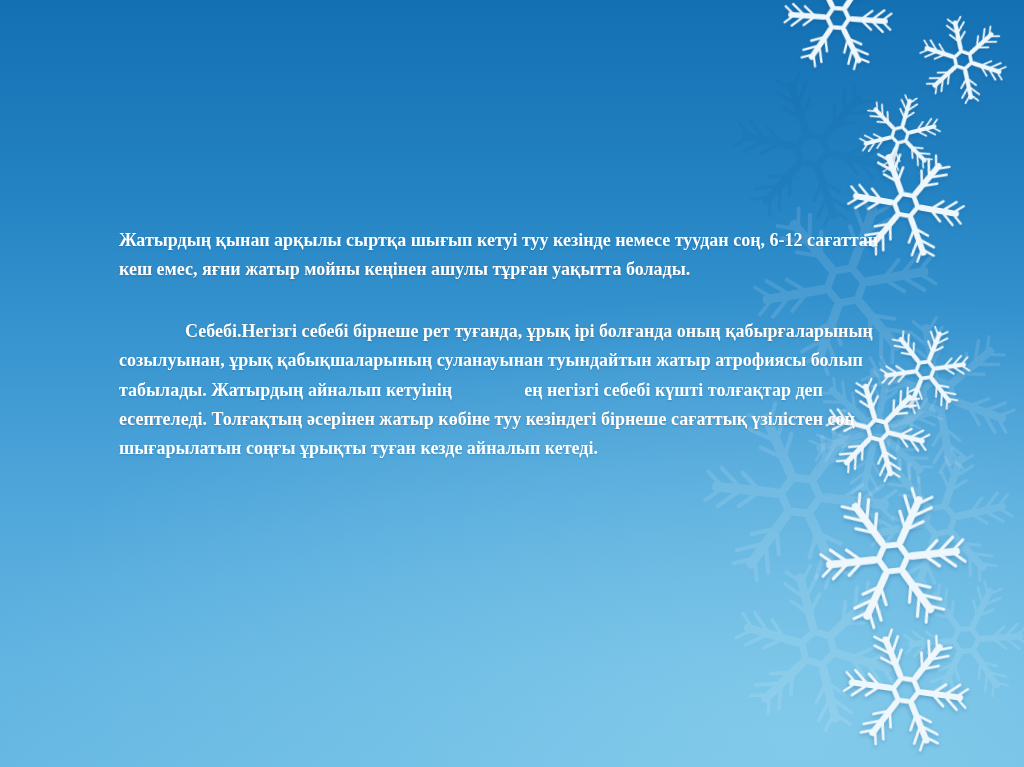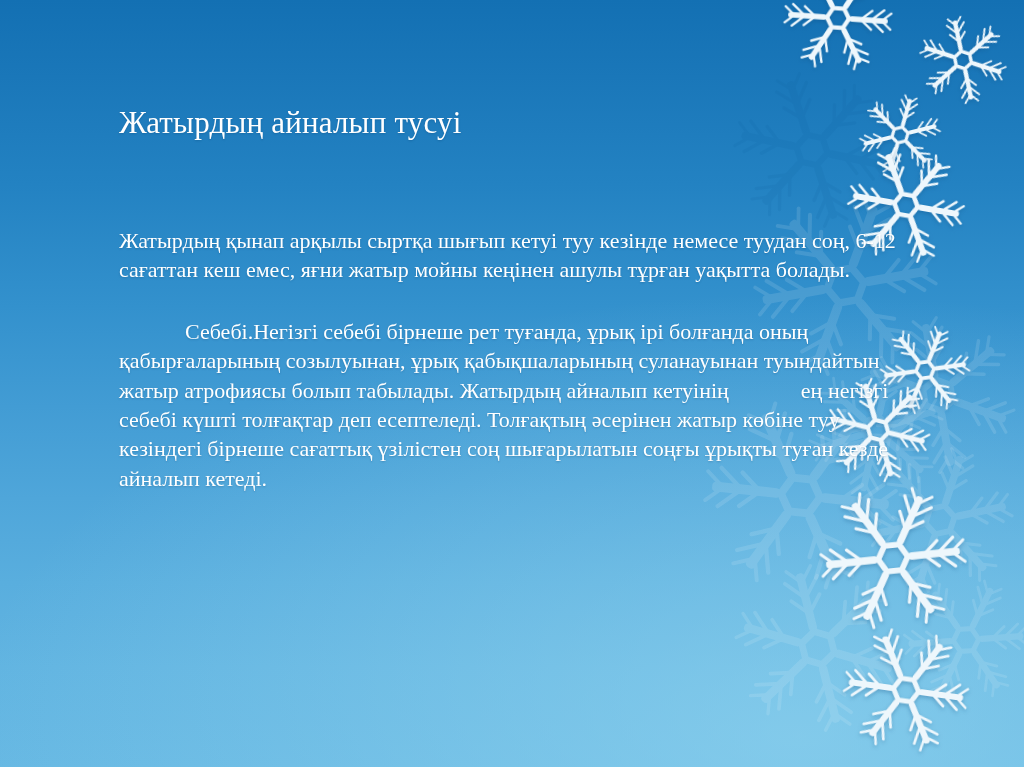--- a/index.html
+++ b/index.html
@@ -69,24 +69,25 @@
 
   #body-block {
     position: absolute;
     left: 119px;
     top: 226px;
     width: 790px;
   }
 
   .para {
     color: #ffffff;
-    font-size: 22px;
+    font-size: 18px;
     line-height: 29.4px;
     text-shadow: 0 1px 2px rgba(8,60,105,0.25);
     white-space: pre-wrap;
+    font-weight: bold;
   }
   .para + .para { margin-top: 32px; }
   .para .gap { display: inline-block; width: 72px; }
   .para .indent { display: inline-block; width: 66px; }
 </style>
 </head>
 <body>
 
 <div id="slide">
 
@@ -1065,21 +1066,20 @@
               <rect x="0" y="-1.15" width="17" height="2.3" rx="1.15" transform="translate(32,0) rotate(-41)"></rect>
               <rect x="0" y="-1.15" width="17" height="2.3" rx="1.15" transform="translate(32,0) rotate(41)"></rect>
               <rect x="0" y="-1.05" width="13" height="2.1" rx="1.05" transform="translate(42,0) rotate(-41)"></rect>
               <rect x="0" y="-1.05" width="13" height="2.1" rx="1.05" transform="translate(42,0) rotate(41)"></rect>
             </g>
           </g>
         </svg>
       </div>
     </div>
 
-  <h1 id="title">Жатырдың айналып тусуі</h1>
 
   <div id="body-block">
 
     <p class="para">Жатырдың қынап арқылы сыртқа шығып кетуі туу кезінде немесе туудан соң, 6-12 сағаттан кеш емес, яғни жатыр мойны кеңінен ашулы тұрған уақытта болады.</p>
 
     <p class="para"><span class="indent"></span><span>Себебі.Негізгі себебі бірнеше рет туғанда, ұрық ірі болғанда оның қабырғаларының созылуынан, ұрық қабықшаларының суланауынан туындайтын жатыр атрофиясы болып табылады. Жатырдың айналып кетуінің</span><span class="gap"></span><span>ең негізгі себебі күшті толғақтар деп есептеледі. Толғақтың әсерінен жатыр көбіне туу кезіндегі бірнеше сағаттық үзілістен соң шығарылатын соңғы ұрықты туған кезде айналып кетеді.</span></p>
 
   </div>
 </div>
 

